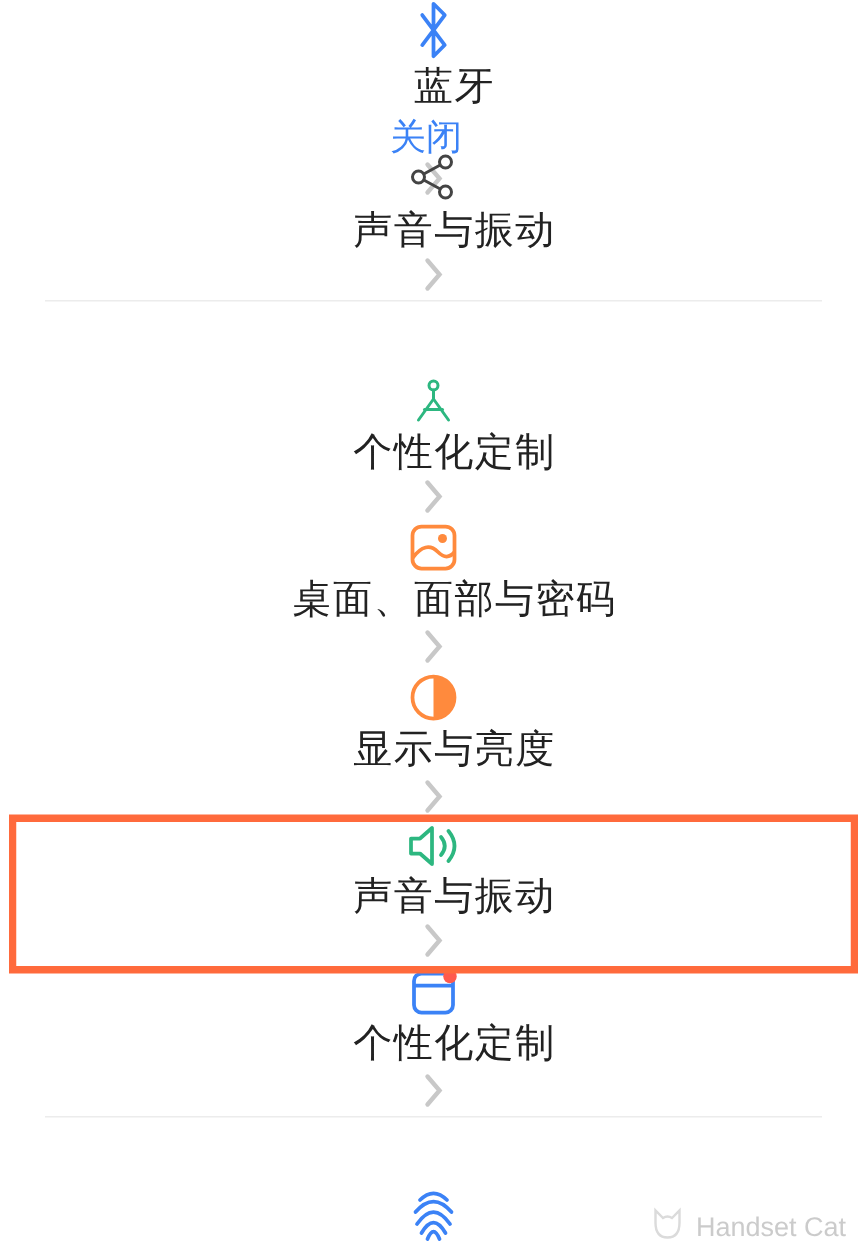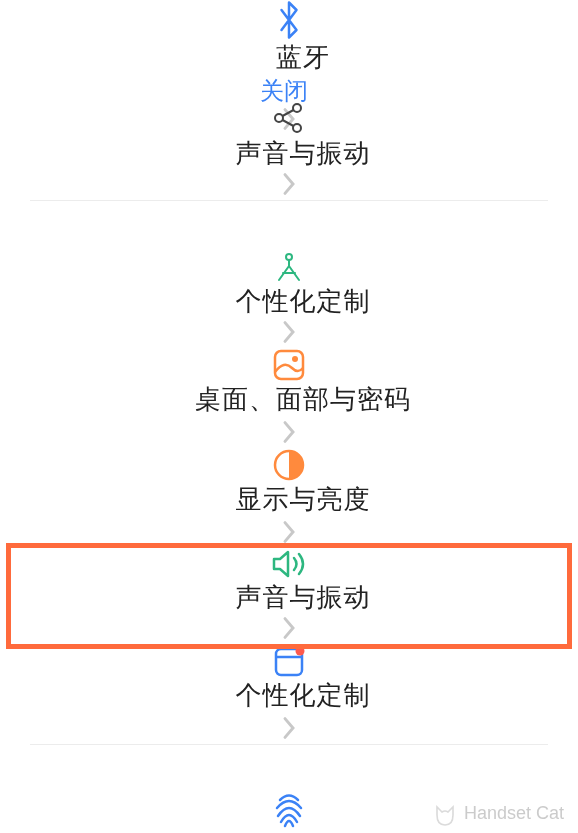--- a/index.html
+++ b/index.html
@@ -46,21 +46,21 @@
     border: 5px solid #ff6a3c;
     margin: -5px 6px;
     position: relative;
   }
   .highlight-wrap .row { height: 96px; }
   .watermark {
     position: absolute;
     right: 14px;
     bottom: 4px;
     display: flex;
-    align-items: flex-start;
+    align-items: flex-end;
     gap: 6px;
     color: rgba(160,160,160,0.55);
     font-size: 18px;
     font-family: Arial, sans-serif;
     pointer-events: none;
   }
   .watermark svg { opacity: 0.55; }
 </style>
 </head>
 <body>

